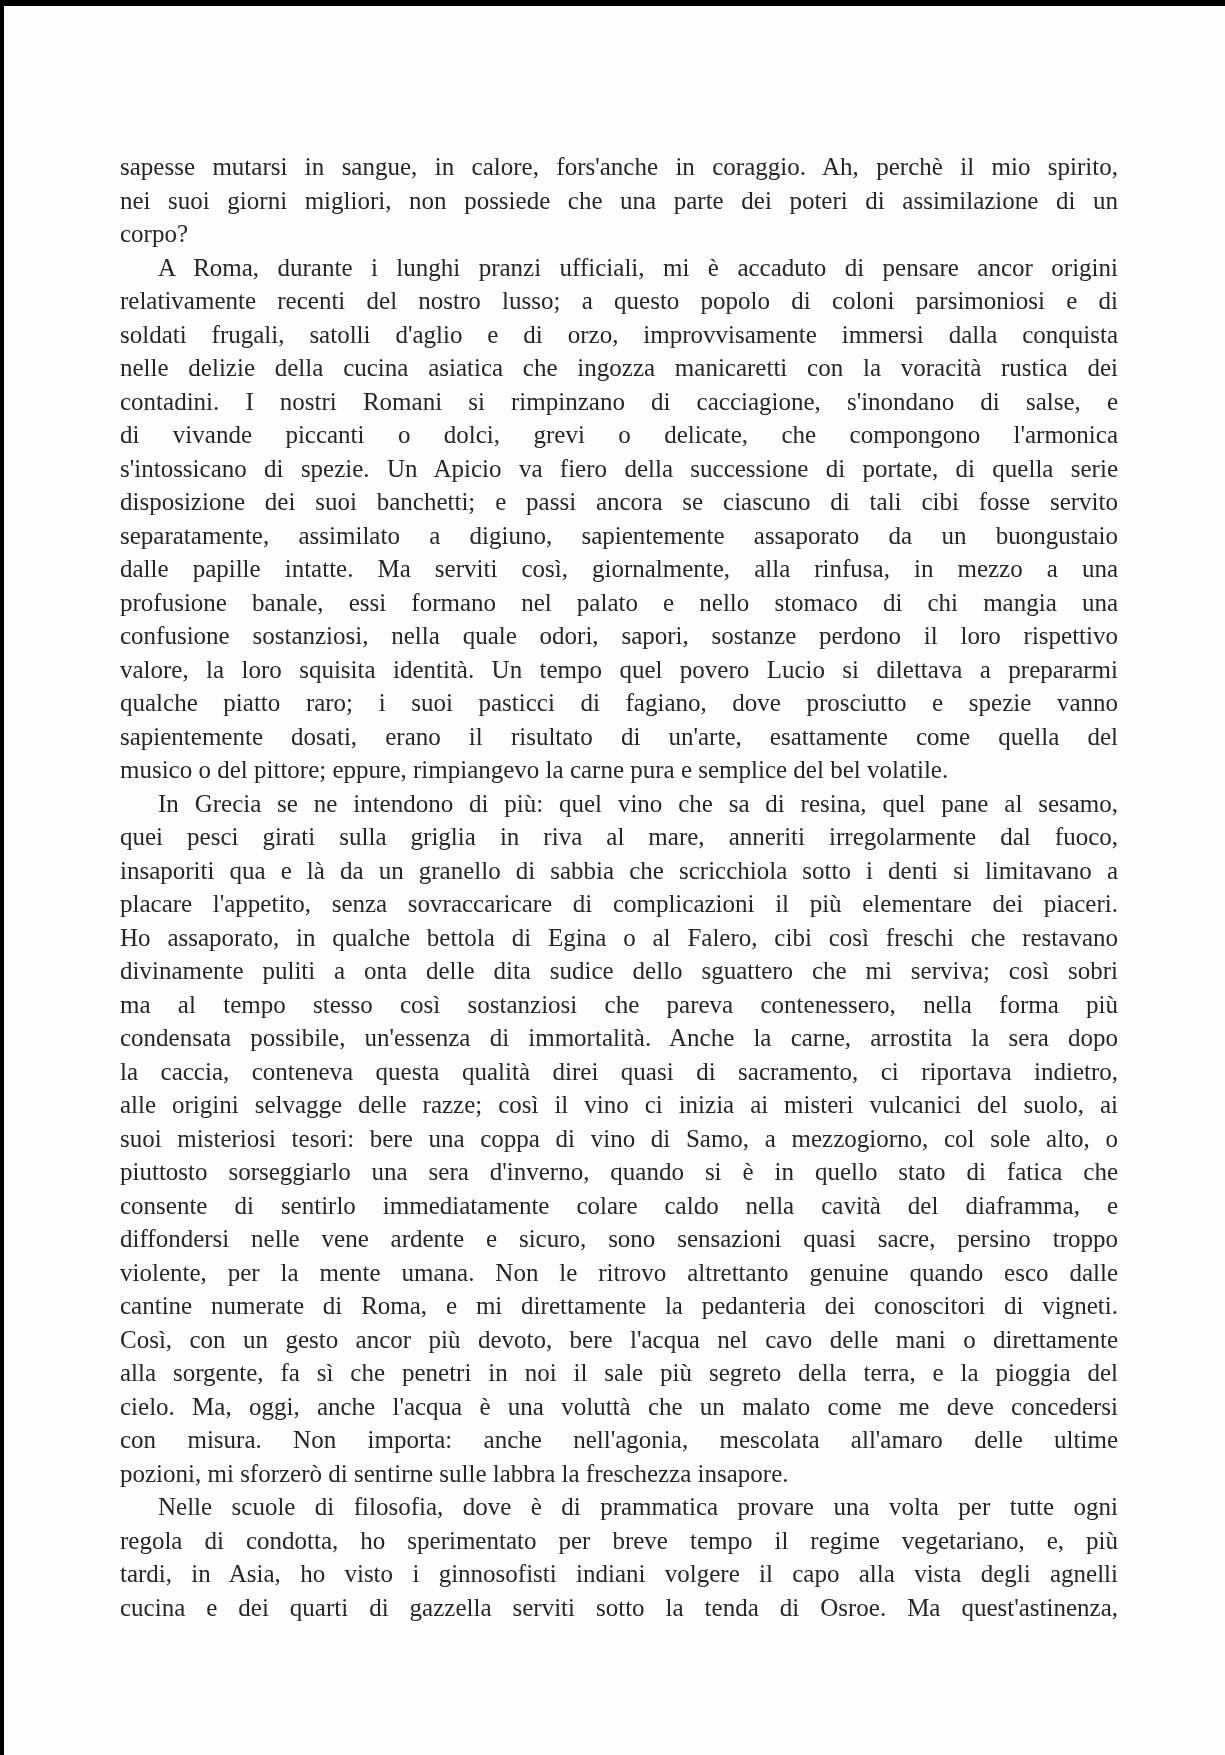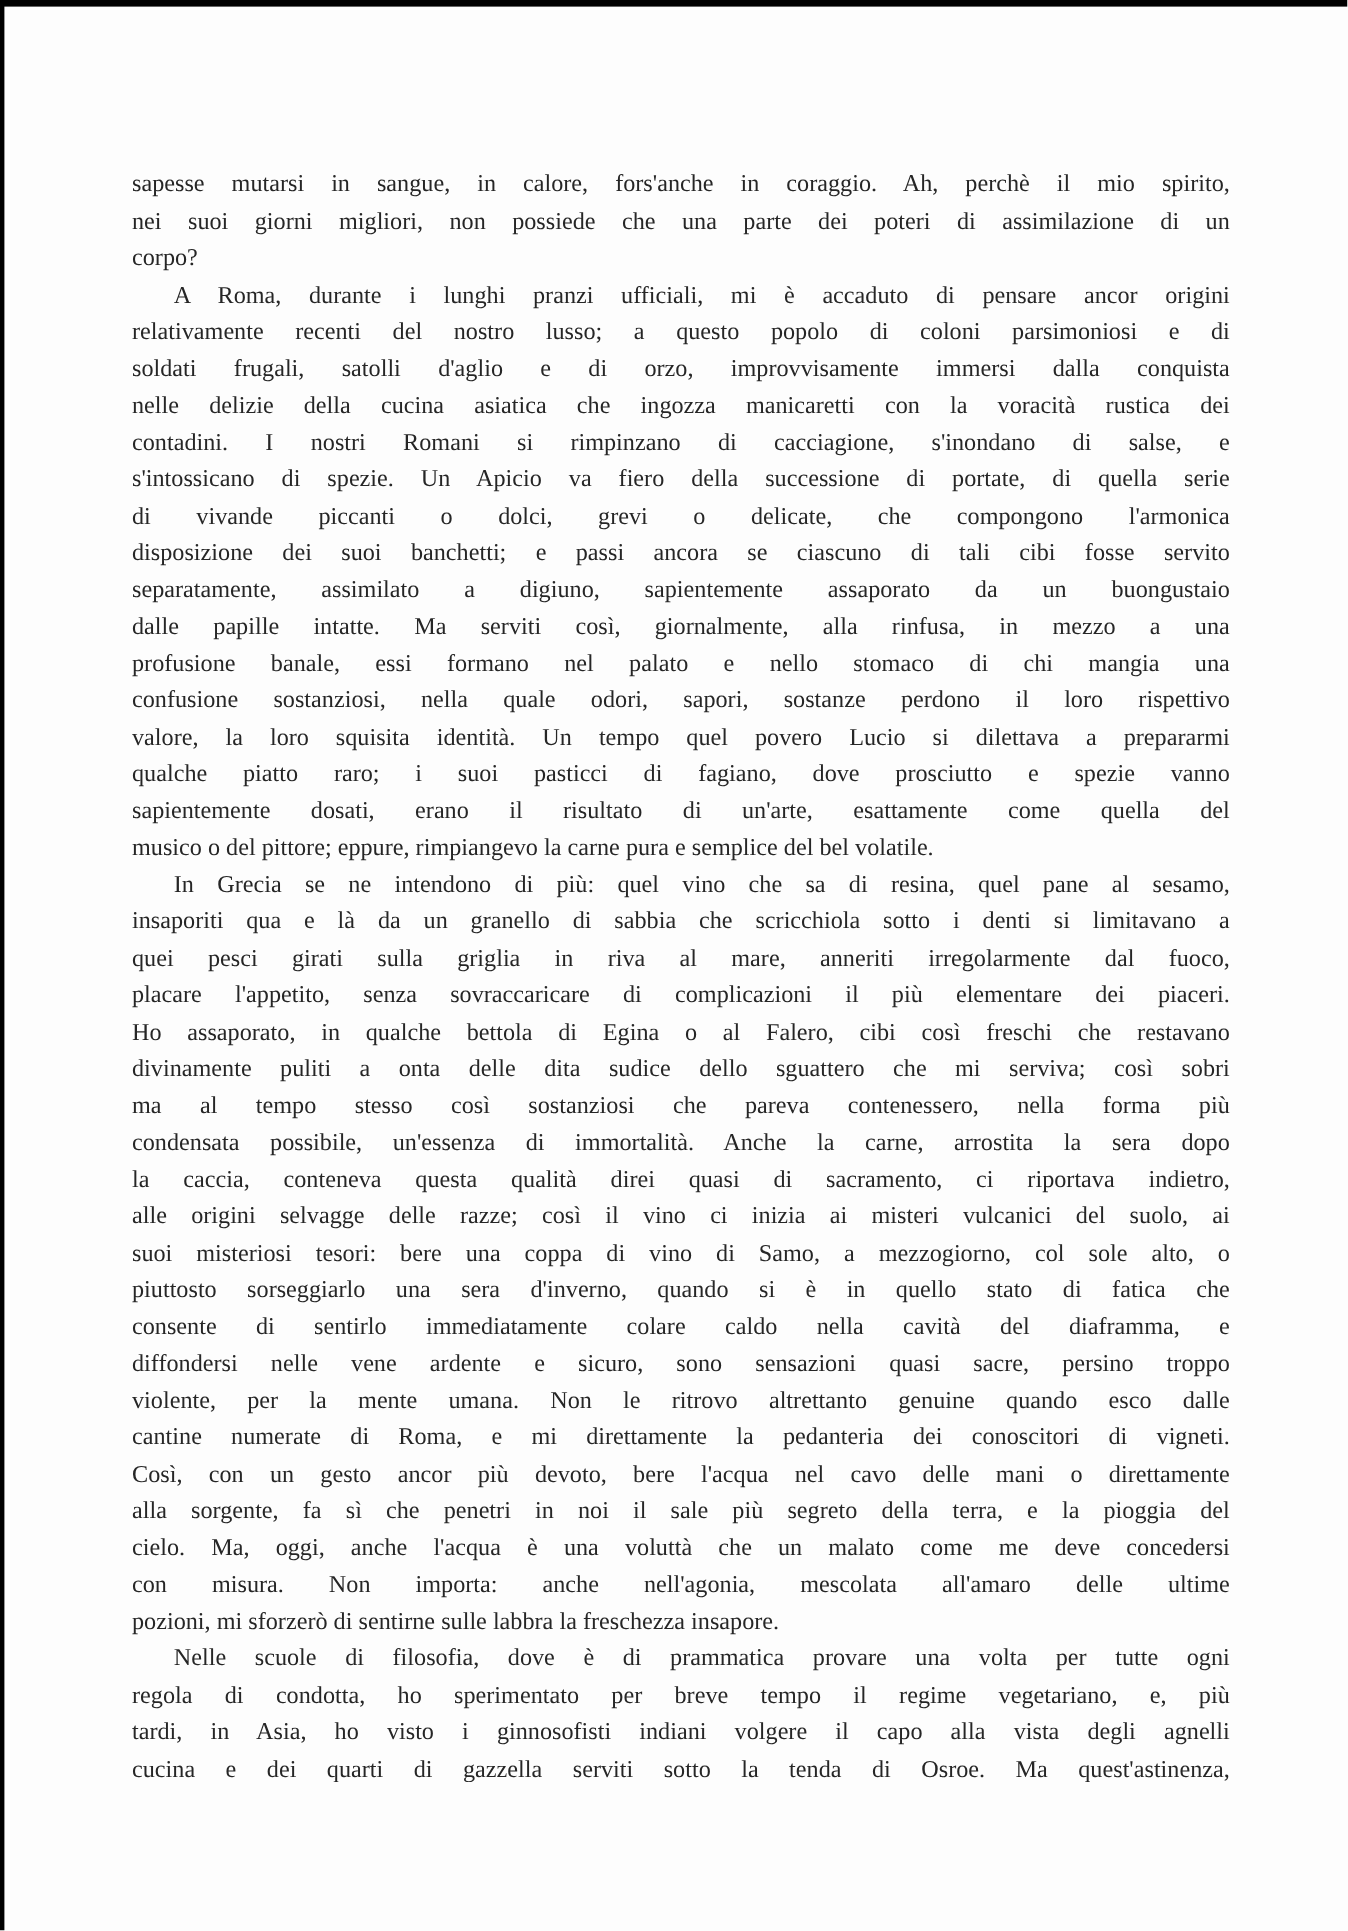--- a/index.html
+++ b/index.html
@@ -21,21 +21,21 @@
     top: 0; left: 0;
     width: 4px; height: 1755px;
     background: #000;
   }
   .text-block {
     position: absolute;
     left: 120px;
     top: 150px;
     width: 998px;
     font-family: "Liberation Serif", "DejaVu Serif", serif;
-    font-size: 22px;
+    font-size: 25px;
     color: #262626;
     filter: blur(0.25px);
   }
   .paragraph { margin: 0; padding: 0; }
   .line {
     height: 33.5px;
     line-height: 33.5px;
     text-align: justify;
     text-align-last: justify;
     overflow: hidden;
@@ -55,36 +55,36 @@
       <div class="line">sapesse mutarsi in sangue, in calore, fors'anche in coraggio. Ah, perchè il mio spirito,</div>
       <div class="line">nei suoi giorni migliori, non possiede che una parte dei poteri di assimilazione di un</div>
       <div class="line last">corpo?</div>
     </div>
     <div class="paragraph">
       <div class="line indent">A Roma, durante i lunghi pranzi ufficiali, mi è accaduto di pensare ancor origini</div>
       <div class="line">relativamente recenti del nostro lusso; a questo popolo di coloni parsimoniosi e di</div>
       <div class="line">soldati frugali, satolli d'aglio e di orzo, improvvisamente immersi dalla conquista</div>
       <div class="line">nelle delizie della cucina asiatica che ingozza manicaretti con la voracità rustica dei</div>
       <div class="line">contadini. I nostri Romani si rimpinzano di cacciagione, s'inondano di salse, e</div>
+      <div class="line">di vivande piccanti o dolci, grevi o delicate, che compongono l'armonica</div>
       <div class="line">s'intossicano di spezie. Un Apicio va fiero della successione di portate, di quella serie</div>
-      <div class="line">di vivande piccanti o dolci, grevi o delicate, che compongono l'armonica</div>
       <div class="line">disposizione dei suoi banchetti; e passi ancora se ciascuno di tali cibi fosse servito</div>
       <div class="line">separatamente, assimilato a digiuno, sapientemente assaporato da un buongustaio</div>
       <div class="line">dalle papille intatte. Ma serviti così, giornalmente, alla rinfusa, in mezzo a una</div>
       <div class="line">profusione banale, essi formano nel palato e nello stomaco di chi mangia una</div>
       <div class="line">confusione sostanziosi, nella quale odori, sapori, sostanze perdono il loro rispettivo</div>
       <div class="line">valore, la loro squisita identità. Un tempo quel povero Lucio si dilettava a prepararmi</div>
       <div class="line">qualche piatto raro; i suoi pasticci di fagiano, dove prosciutto e spezie vanno</div>
       <div class="line">sapientemente dosati, erano il risultato di un'arte, esattamente come quella del</div>
       <div class="line last">musico o del pittore; eppure, rimpiangevo la carne pura e semplice del bel volatile.</div>
     </div>
     <div class="paragraph">
       <div class="line indent">In Grecia se ne intendono di più: quel vino che sa di resina, quel pane al sesamo,</div>
+      <div class="line">quei pesci girati sulla griglia in riva al mare, anneriti irregolarmente dal fuoco,</div>
       <div class="line">insaporiti qua e là da un granello di sabbia che scricchiola sotto i denti si limitavano a</div>
-      <div class="line">quei pesci girati sulla griglia in riva al mare, anneriti irregolarmente dal fuoco,</div>
       <div class="line">placare l'appetito, senza sovraccaricare di complicazioni il più elementare dei piaceri.</div>
       <div class="line">Ho assaporato, in qualche bettola di Egina o al Falero, cibi così freschi che restavano</div>
       <div class="line">divinamente puliti a onta delle dita sudice dello sguattero che mi serviva; così sobri</div>
       <div class="line">ma al tempo stesso così sostanziosi che pareva contenessero, nella forma più</div>
       <div class="line">condensata possibile, un'essenza di immortalità. Anche la carne, arrostita la sera dopo</div>
       <div class="line">la caccia, conteneva questa qualità direi quasi di sacramento, ci riportava indietro,</div>
       <div class="line">alle origini selvagge delle razze; così il vino ci inizia ai misteri vulcanici del suolo, ai</div>
       <div class="line">suoi misteriosi tesori: bere una coppa di vino di Samo, a mezzogiorno, col sole alto, o</div>
       <div class="line">piuttosto sorseggiarlo una sera d'inverno, quando si è in quello stato di fatica che</div>
       <div class="line">consente di sentirlo immediatamente colare caldo nella cavità del diaframma, e</div>

